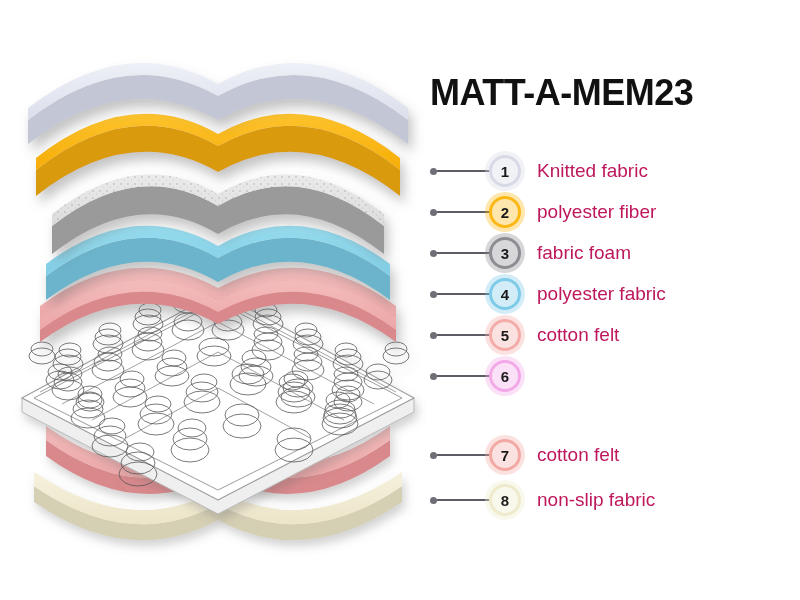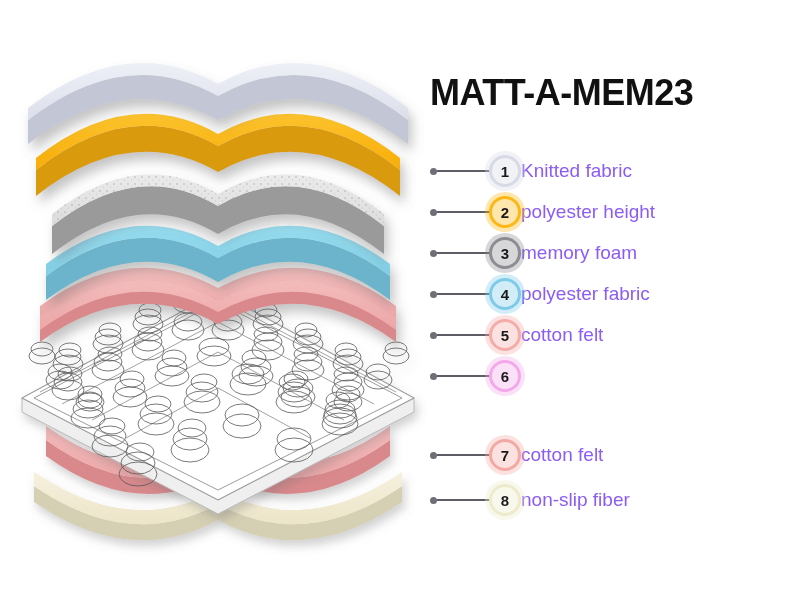--- a/index.html
+++ b/index.html
@@ -61,22 +61,23 @@
     z-index:2;
   }
   .badge-halo{
     position:absolute;
     width:40px;height:40px;border-radius:50%;
     left:-7px;top:-7px;
     z-index:-1;
     opacity:.35;
   }
   .legend-label{
+    margin-left:16px;
     font-size:19px;
-    color:#8b5cf6;
+    color:#be185d;
     line-height:1.12;
     white-space:pre-line;
   }
 </style>
 </head>
 <body>
 
 <div id="stage">
 
   <div class="diagram">
@@ -314,31 +315,31 @@
       <span class="legend-label">Knitted fabric</span>
     </div>
 
     <div class="legend-row" style="top: 47px;">
       <span class="lead-dot"></span>
       <span class="lead-line"></span>
       <span class="badge" style="border-color: rgb(251, 183, 19);">
         <span class="badge-halo" style="background: rgb(251, 183, 19);"></span>
         <span>2</span>
       </span>
-      <span class="legend-label">polyester height</span>
+      <span class="legend-label">polyester fiber</span>
     </div>
 
     <div class="legend-row" style="top: 88px;">
       <span class="lead-dot"></span>
       <span class="lead-line"></span>
       <span class="badge" style="border-color: rgb(141, 141, 146);">
         <span class="badge-halo" style="background: rgb(141, 141, 146);"></span>
         <span>3</span>
       </span>
-      <span class="legend-label">memory foam</span>
+      <span class="legend-label">fabric foam</span>
     </div>
 
     <div class="legend-row" style="top: 129px;">
       <span class="lead-dot"></span>
       <span class="lead-line"></span>
       <span class="badge" style="border-color: rgb(125, 203, 232);">
         <span class="badge-halo" style="background: rgb(125, 203, 232);"></span>
         <span>4</span>
       </span>
       <span class="legend-label">polyester fabric</span>
@@ -373,17 +374,17 @@
       <span class="legend-label">cotton felt</span>
     </div>
 
     <div class="legend-row" style="top: 335px;">
       <span class="lead-dot"></span>
       <span class="lead-line"></span>
       <span class="badge" style="border-color: rgb(239, 234, 203);">
         <span class="badge-halo" style="background: rgb(239, 234, 203);"></span>
         <span>8</span>
       </span>
-      <span class="legend-label">non-slip fiber</span>
+      <span class="legend-label">non-slip fabric</span>
     </div>
 
   </div>
 </div>
 
 </body></html>

